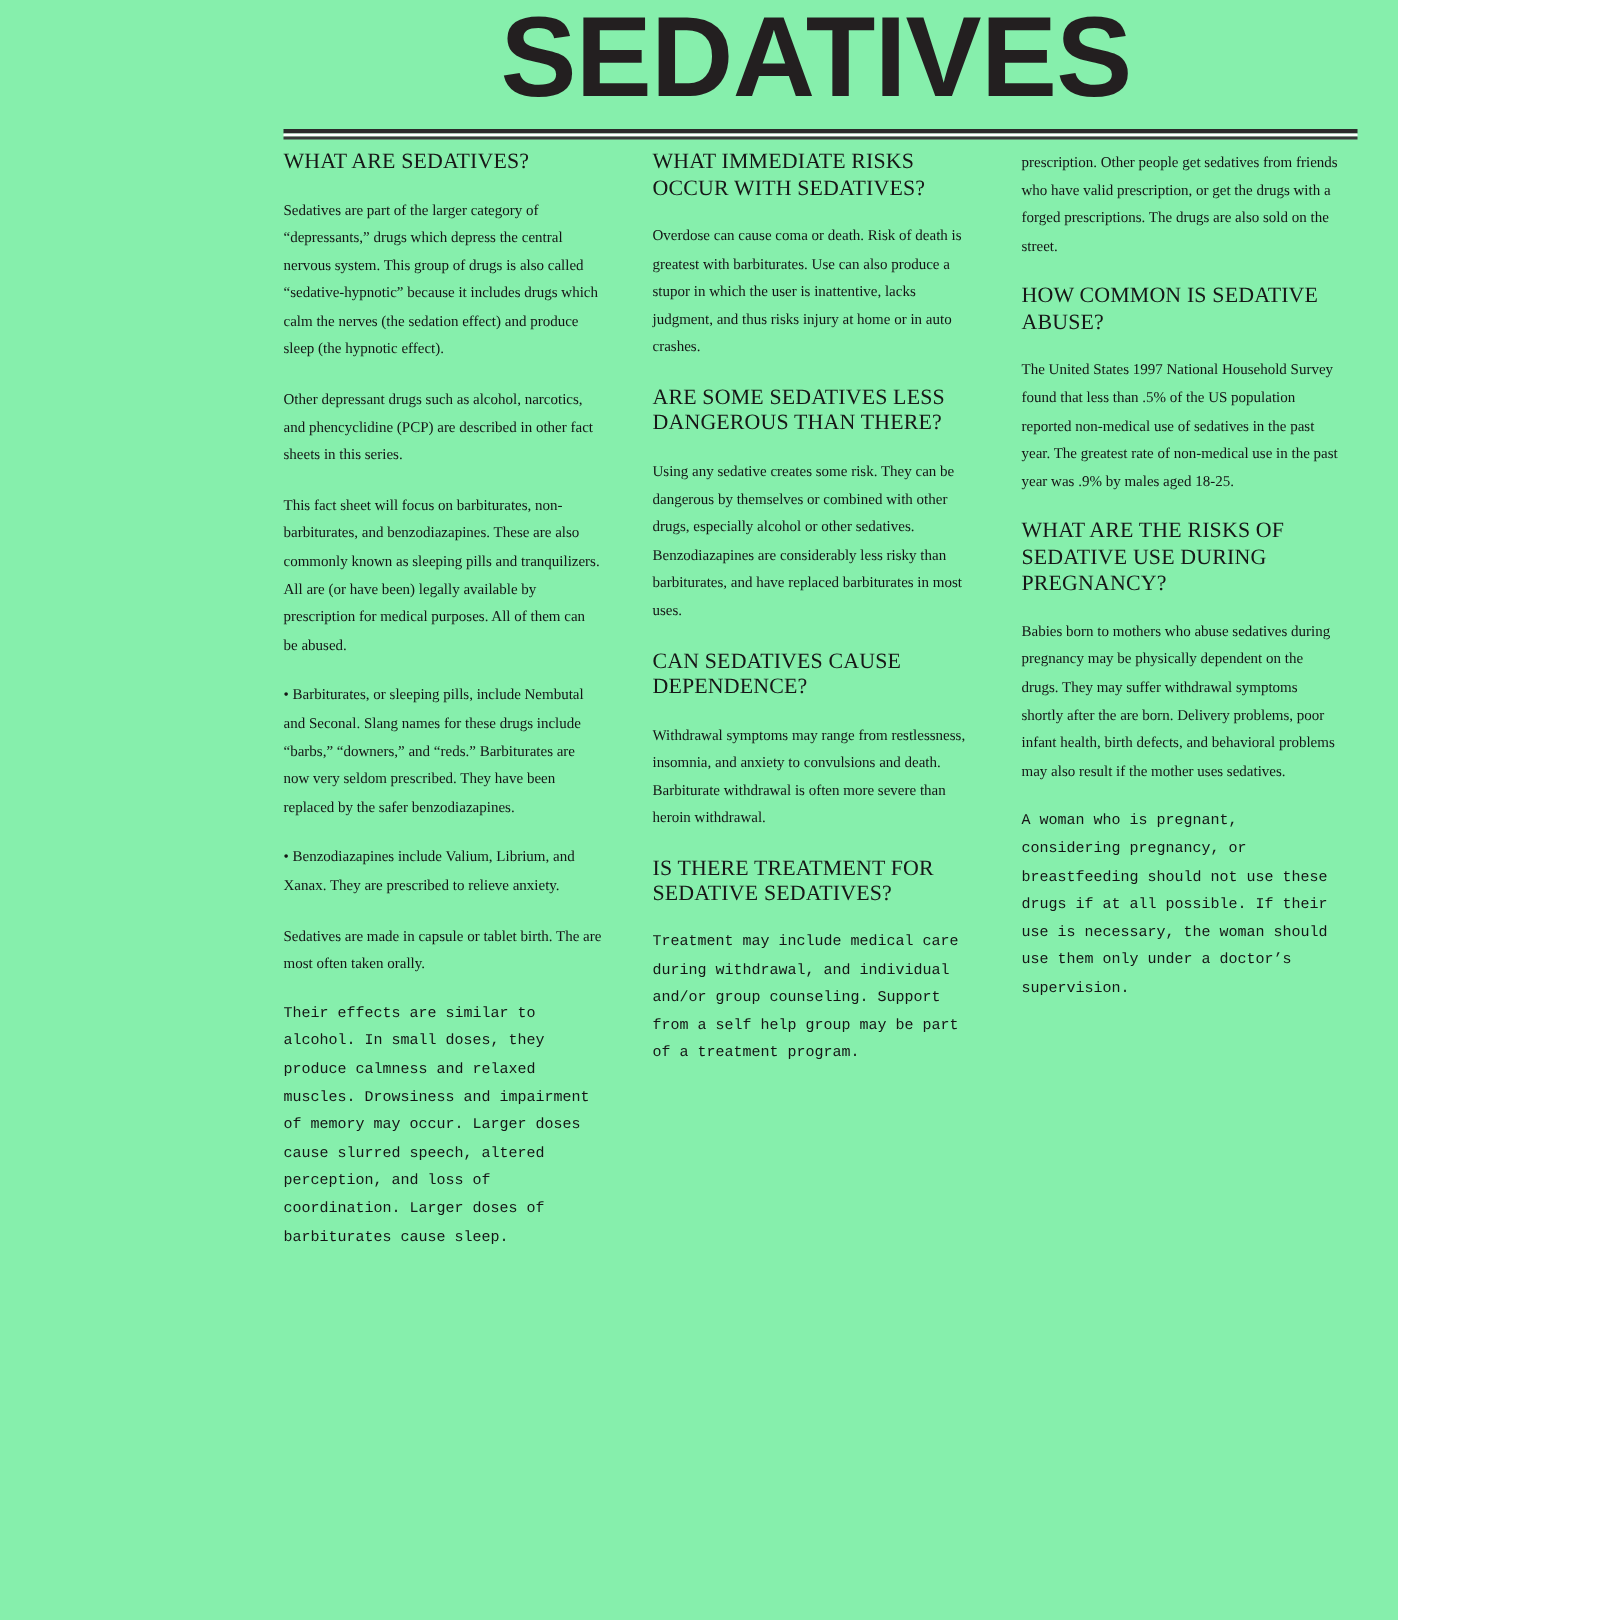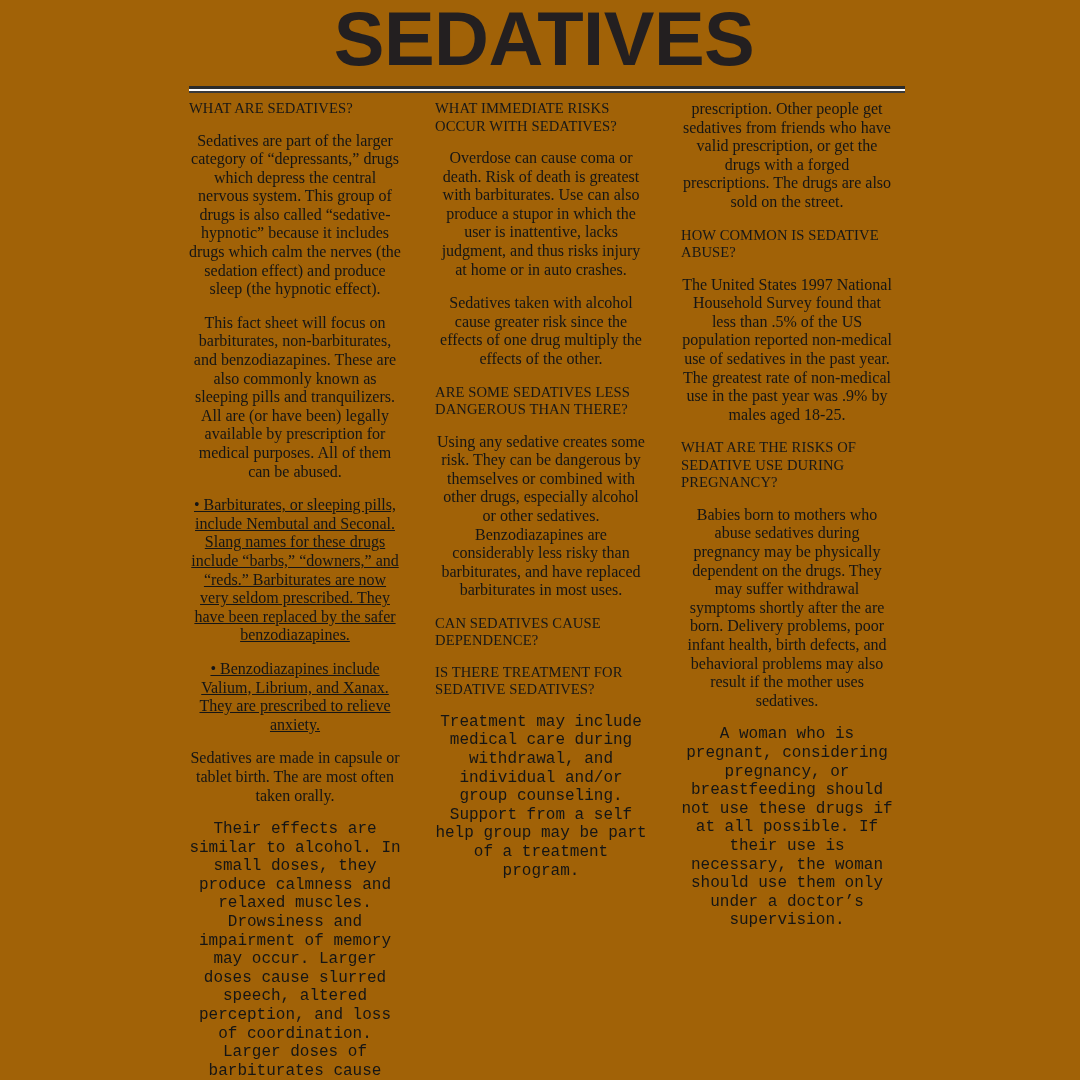--- a/index.html
+++ b/index.html
@@ -2,23 +2,23 @@
 <html><head>
 <meta charset="utf-8">
 <style>
   html, body {
     margin: 0;
     padding: 0;
     background: #ffffff;
   }
   .page {
     position: relative;
-    width: 1080px;
+    width: 932px;
     height: 1080px;
-    background: #a16207;
+    background: #86efac;
     overflow: hidden;
     font-family: "Liberation Serif", serif;
     color: #1a1a1a;
   }
 
   
   .title-band {
     position: absolute;
     left: 0;
     top: 0;
@@ -80,30 +80,29 @@
     font-family: "Liberation Serif", serif;
     font-size: 14.6px;
     line-height: 17.5px;
     font-weight: normal;
     margin: 0 0 14px 0;
     color: #171717;
     letter-spacing: 0.1px;
   }
   .para {
     font-family: "Liberation Serif", serif;
-    font-size: 16px;
+    font-size: 10px;
     line-height: 18.6px;
     margin: 0 0 15px 0;
     color: #151515;
-    text-align: center;
+    text-align: left;
     hyphens: none;
   }
   .para.bullet {
     text-indent: 0;
-    text-decoration: underline;
   }
   .para:last-child {
     margin-bottom: 0;
     font-family: Liberation Mono, monospace;
   }
 </style>
 </head>
 <body>
 
 <div class="page">
@@ -115,33 +114,34 @@
   <div class="rule-wrap">
     <div class="rule-thick"></div>
     <div class="rule-gap"></div>
     <div class="rule-thin"></div>
   </div>
 
   <div class="columns">
     <div class="col" id="col-0">
         <h2 class="heading">WHAT ARE SEDATIVES?</h2>
         <p class="para">Sedatives are part of the larger category of “depressants,”  drugs which depress the central nervous system. This group of drugs is also called “sedative-hypnotic” because it includes drugs which calm the nerves (the sedation effect) and produce sleep (the hypnotic effect).</p>
+        <p class="para">Other depressant drugs such as alcohol, narcotics, and phencyclidine (PCP) are described in other fact sheets in this series.</p>
         <p class="para">This fact sheet will focus on barbiturates, non-barbiturates, and benzodiazapines. These are also commonly known as sleeping pills and tranquilizers.  All are (or have been) legally available by prescription for medical purposes. All of them can be abused.</p>
         <p class="para bullet">• Barbiturates, or sleeping pills, include Nembutal and Seconal. Slang names for these drugs include “barbs,” “downers,” and “reds.” Barbiturates are now very seldom prescribed. They have been replaced by the safer benzodiazapines.</p>
         <p class="para bullet">• Benzodiazapines include Valium, Librium, and Xanax. They are prescribed to relieve anxiety.</p>
         <p class="para">Sedatives are made in capsule or tablet birth. The are most often taken orally.</p>
         <p class="para">Their effects are similar to alcohol. In small doses, they produce calmness and relaxed muscles. Drowsiness and impairment of memory may occur. Larger doses cause slurred speech, altered perception, and loss of coordination. Larger doses of barbiturates cause sleep.</p>
       </div>
     <div class="col" id="col-1">
         <h2 class="heading">WHAT IMMEDIATE RISKS OCCUR WITH SEDATIVES?</h2>
         <p class="para">Overdose can cause coma or death. Risk of death is greatest with barbiturates. Use can also produce a stupor in which the user is inattentive, lacks judgment, and thus risks injury at home or in auto crashes.</p>
-        <p class="para">Sedatives taken with alcohol cause greater risk since the effects of one drug multiply the effects of the other.</p>
         <h2 class="heading">ARE SOME SEDATIVES LESS DANGEROUS THAN THERE?</h2>
         <p class="para">Using any sedative creates some risk. They can be dangerous by themselves or combined with other drugs, especially alcohol or other sedatives. Benzodiazapines are considerably less risky than barbiturates, and have replaced barbiturates in most uses.</p>
         <h2 class="heading">CAN SEDATIVES CAUSE DEPENDENCE?</h2>
+        <p class="para">Withdrawal symptoms may range from restlessness, insomnia, and anxiety to convulsions and death. Barbiturate withdrawal is often more severe than heroin withdrawal.</p>
         <h2 class="heading">IS THERE TREATMENT FOR SEDATIVE SEDATIVES?</h2>
         <p class="para">Treatment may include medical care during withdrawal, and individual and/or group counseling. Support from a self help group may be part of a treatment program.</p>
       </div>
     <div class="col" id="col-2">
         <p class="para">prescription. Other people get sedatives from friends who have valid prescription, or get the drugs with a forged prescriptions. The drugs are also sold on the street.</p>
         <h2 class="heading">HOW COMMON IS SEDATIVE ABUSE?</h2>
         <p class="para">The United States 1997 National Household Survey found that less than .5% of the US population reported non-medical use of sedatives in the past year. The greatest rate of non-medical use in the past year was .9% by males aged 18-25.</p>
         <h2 class="heading">WHAT ARE THE RISKS OF SEDATIVE USE DURING PREGNANCY?</h2>
         <p class="para">Babies born to mothers who abuse sedatives during pregnancy may be physically dependent on the drugs. They may suffer withdrawal symptoms shortly after the are born. Delivery problems, poor infant health, birth defects, and behavioral problems may also result if the mother uses sedatives.</p>
         <p class="para">A woman who is pregnant, considering pregnancy, or breastfeeding should not use these drugs if at all possible. If their use is necessary, the woman should use them only under a doctor’s supervision.</p>

